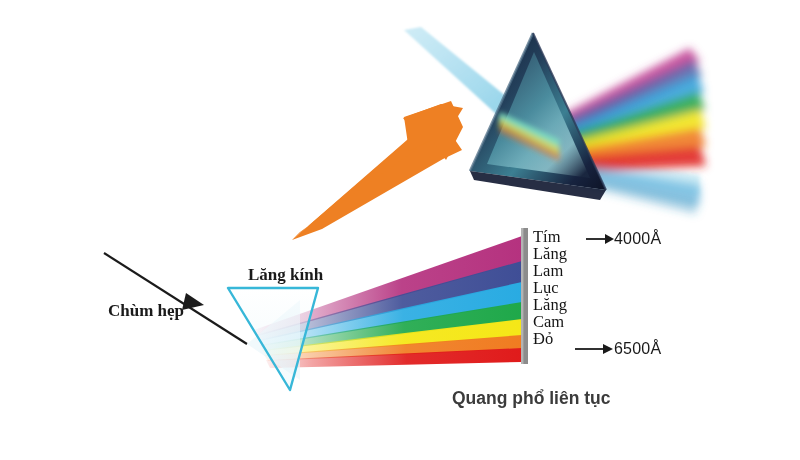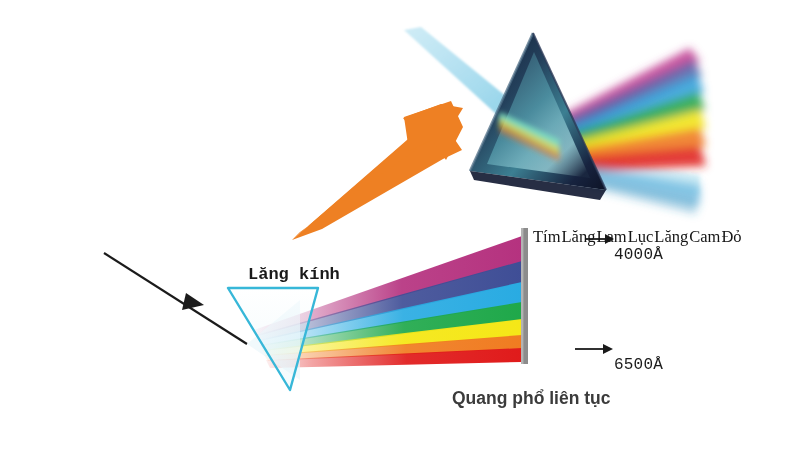--- a/index.html
+++ b/index.html
@@ -9,48 +9,47 @@
     background:#ffffff;
     font-family:"Liberation Serif", serif;
     overflow:hidden;
     position:relative;
   }
   #stage{position:absolute;left:0;top:0;width:800px;height:460px;}
   #stage svg{position:absolute;left:0;top:0;}
 
   .lbl{position:absolute;white-space:nowrap;color:#1a1a1a;}
 
-  .serif-lbl{font-family:Liberation Mono, monospace;font-weight:bold;}
+  .serif-lbl{font-family:Liberation Serif, serif;font-weight:bold;}
 
   #label-narrow-beam{
     left:108px;top:300px;
     font-size:17px;line-height:21px;
     text-align:left;
   }
   #label-prism{
     left:248px;top:265px;
     font-size:17px;
   }
   .band-label{
     font-size:16.5px;
     line-height:16px;
     font-family:"Liberation Serif", serif;
     color:#141414;
   }
   #band-label-col{
     position:absolute;left:533px;top:229px;
-    display:flex;flex-direction:row;
+    display:flex;flex-direction:column;
     gap:1px;
     justify-content:flex-end;
   }
   .wl{
     position:absolute;font-size:16px;color:#1a1a1a;
-    font-family:Liberation Mono, monospace;
+    font-family:Liberation Sans, sans-serif;
     letter-spacing:.2px;
-    margin-top:16px;
   }
   #wl-violet{left:614px;top:230px;}
   #wl-red{left:614px;top:340px;}
   #caption{
     left:452px;top:388px;
     font-size:17.5px;
     font-family:"Liberation Sans", sans-serif;
     color:#3b3b3b;
     font-weight:700;
   }
@@ -212,20 +211,21 @@
       <line x1="586" y1="239" x2="606" y2="239" stroke="#1a1a1a" stroke-width="1.8"></line>
       <polygon points="605,234 614,239 605,244" fill="#1a1a1a"></polygon>
     </g>
     <g>
       <line x1="575" y1="349" x2="604" y2="349" stroke="#1a1a1a" stroke-width="1.8"></line>
       <polygon points="603,344 613,349 603,354" fill="#1a1a1a"></polygon>
     </g>
   </svg>
 
   <div class="lbl serif-lbl" id="label-narrow-beam">
+    <div>Chùm hẹp</div>
   </div>
 
   <div class="lbl serif-lbl" id="label-prism">Lăng kính</div>
 
   <div id="band-label-col">
     <div class="band-label">Tím</div>
     <div class="band-label">Lăng</div>
     <div class="band-label">Lam</div>
     <div class="band-label">Lục</div>
     <div class="band-label">Lăng</div>

